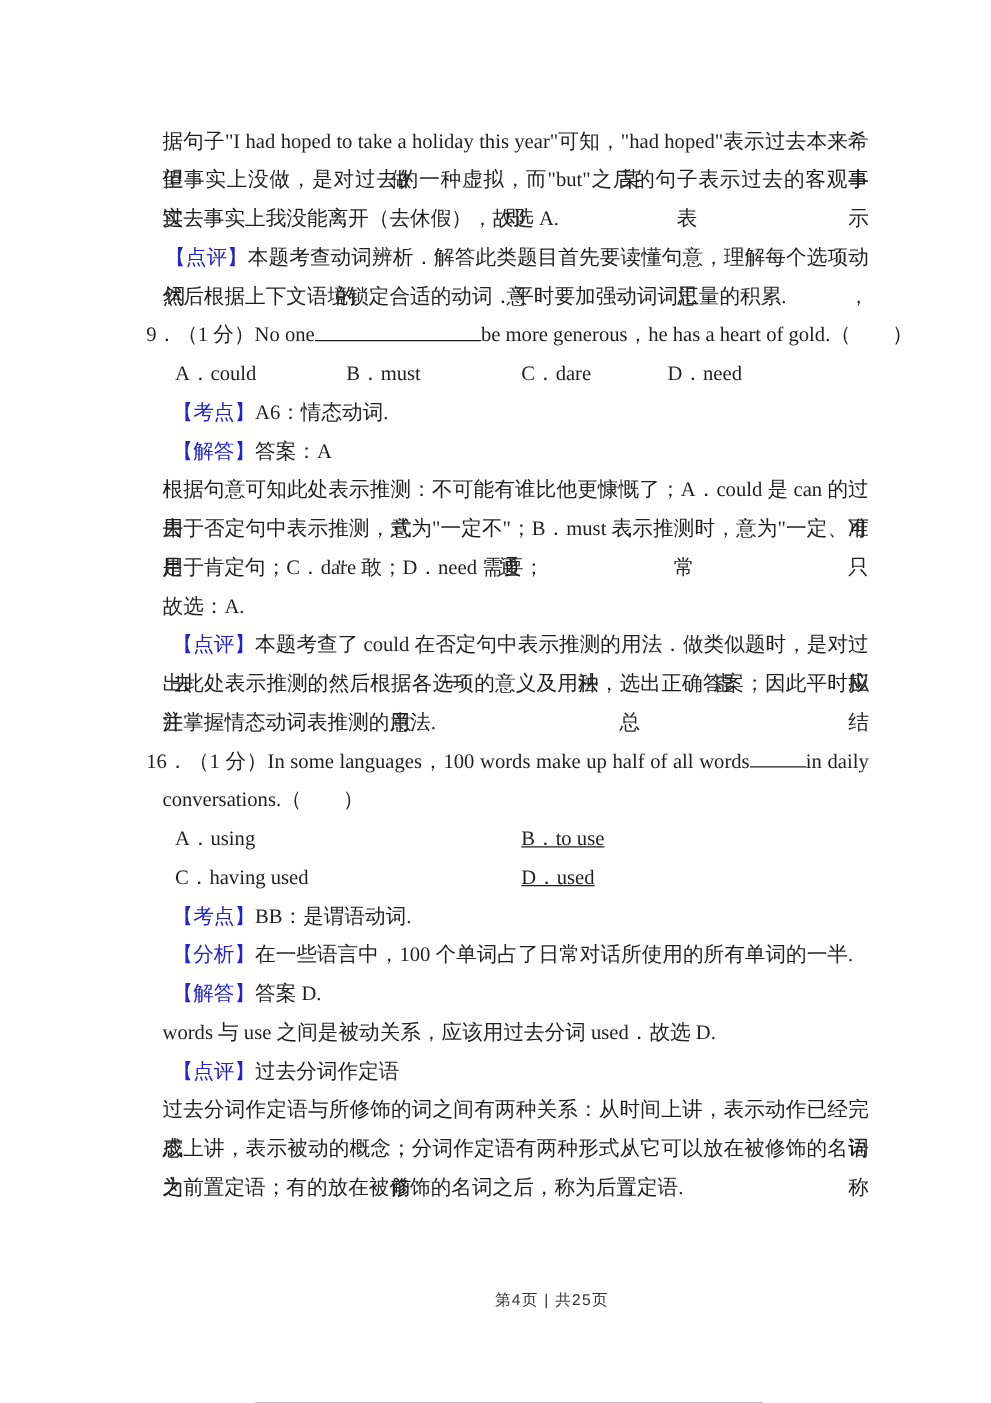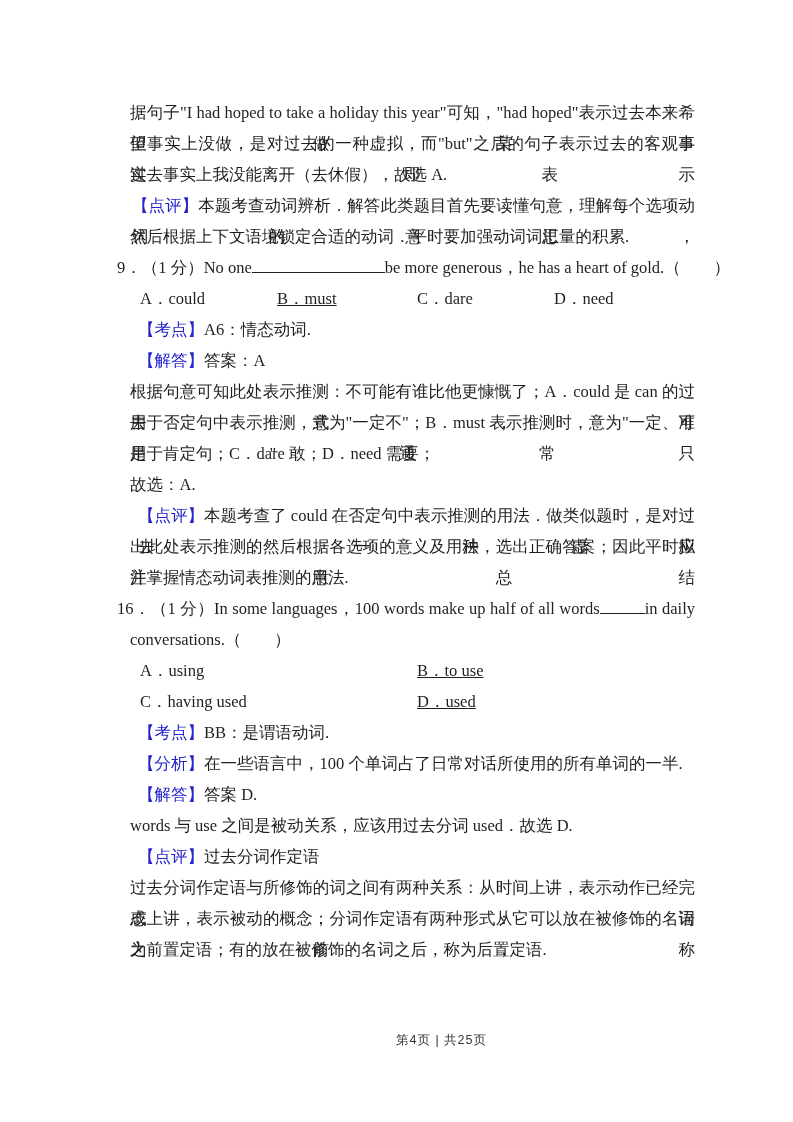--- a/index.html
+++ b/index.html
@@ -27,21 +27,21 @@
     text-align:justify;
     text-align-last:justify;
     text-justify:inter-ideograph;
   }
   .outdent{margin-left:-13px;}
   .tagline{padding-left:8px;}
   .tagline0{padding-left:2px;}
   .tag{color:#2424CC;}
   .optrow{position:relative;height:31px;}
   .optrow .opt{position:absolute;top:0;line-height:31px;white-space:nowrap;}
-  .o1{left:10px;} .o2{left:147px;text-decoration:underline;} .o3{left:287px;} .o4{left:424px;font-family:Liberation Serif, serif;} .oB{left:287px;text-decoration:underline;}
+  .o1{left:10px;} .o2{left:147px;} .o3{left:287px;} .o4{left:404px;font-family:Liberation Serif, serif;} .oB{left:287px;text-decoration:underline;}
   .blank{
     display:inline-block;
     border-bottom:1.4px solid #1f1f1f;
     height:14px;
     vertical-align:baseline;
   }
   .w133{width:133px;}
   .w45{width:45px;}
   .w64{width:64px;margin-left:9px;}
   .footer{

